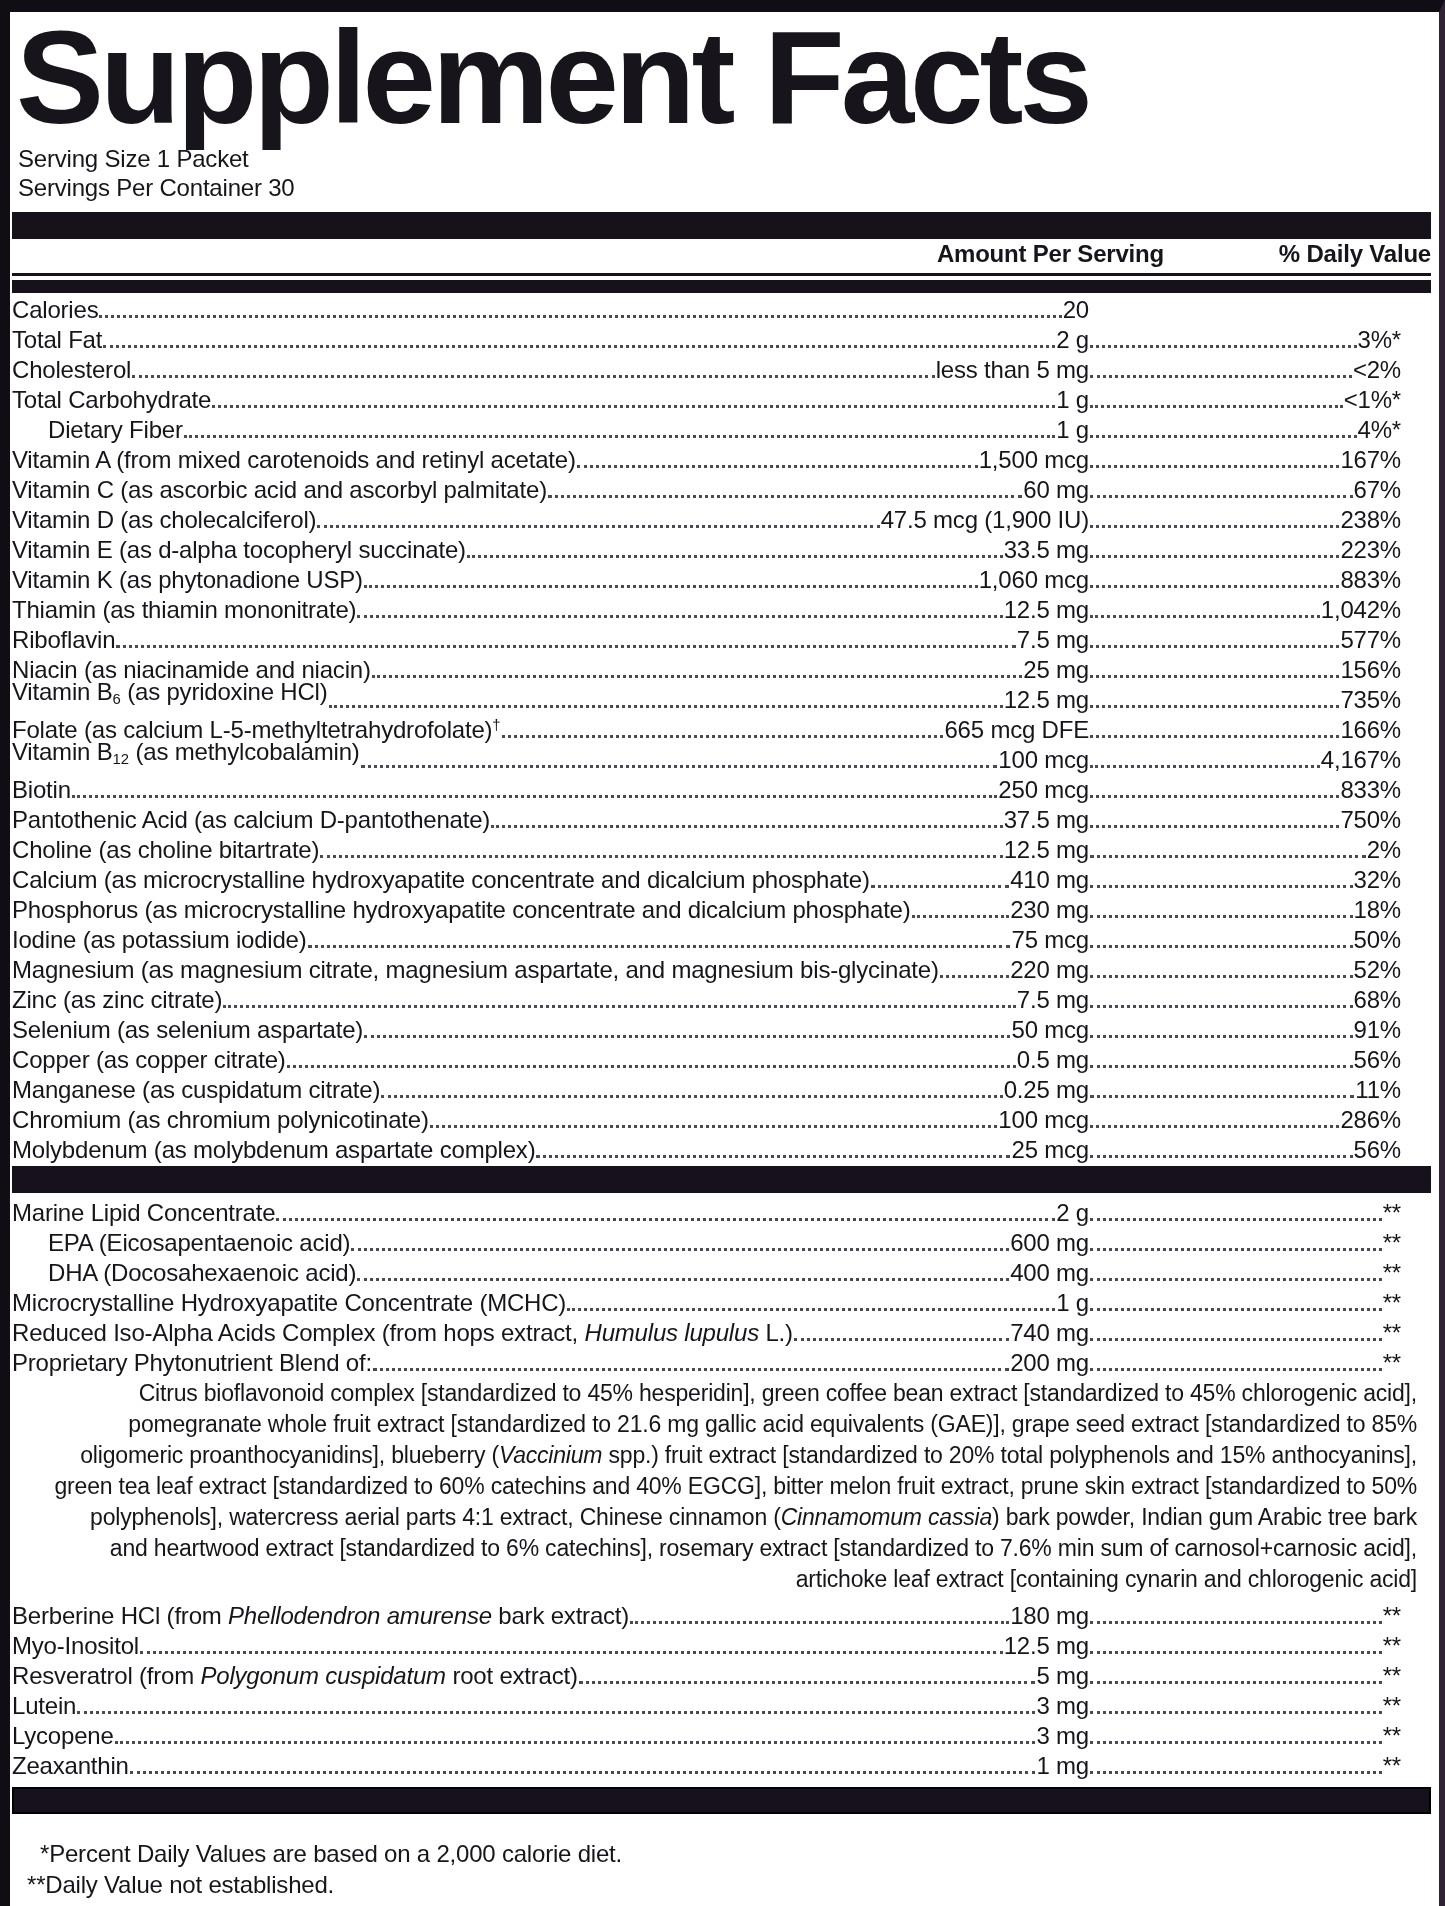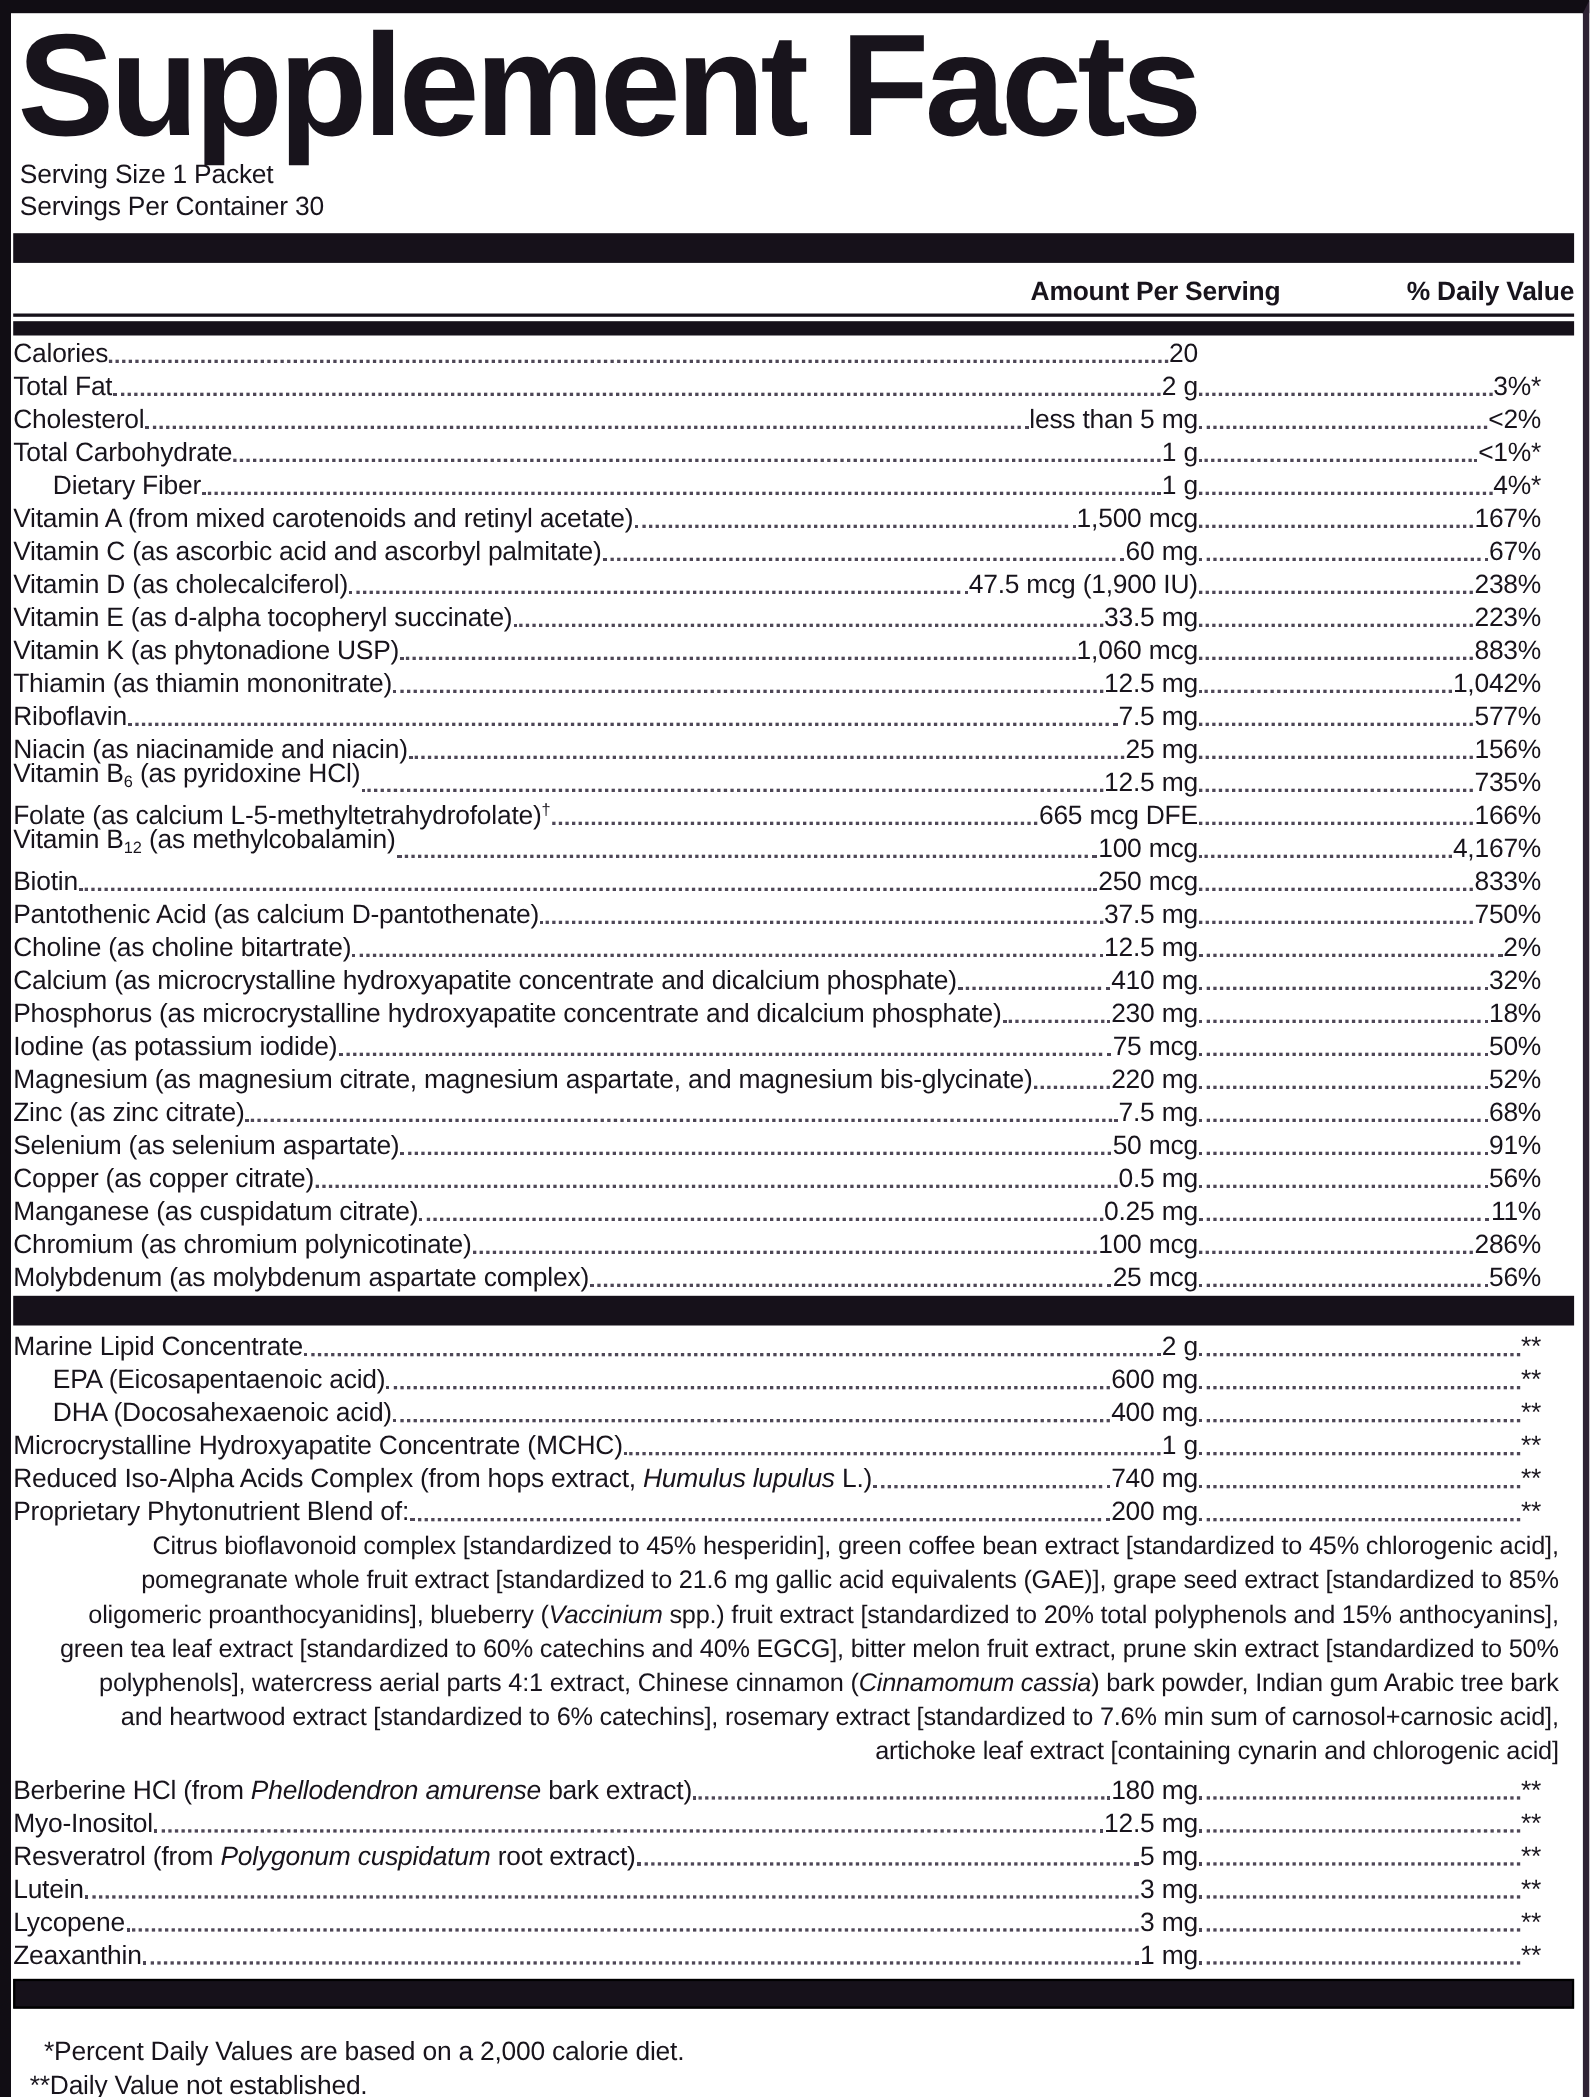--- a/index.html
+++ b/index.html
@@ -38,21 +38,21 @@
     padding-left:6px;
     margin-top:8px;
   }
   .bar-thick{
     height:27px;
     background:#16111a;
     margin-top:10px;
   }
   .colhdr{
     position:relative;
-    height:46px;
+    height:34px;
     font-weight:bold;
     font-size:24px;
   }
   .colhdr .h1{position:absolute;right:267px;bottom:5px;white-space:nowrap;}
   .colhdr .h2{position:absolute;right:0;bottom:5px;white-space:nowrap;margin-top:24px;}
   .rule-double{
     border-top:3px solid #16111a;
     height:4px;
     border-bottom:13px solid #16111a;
   }

